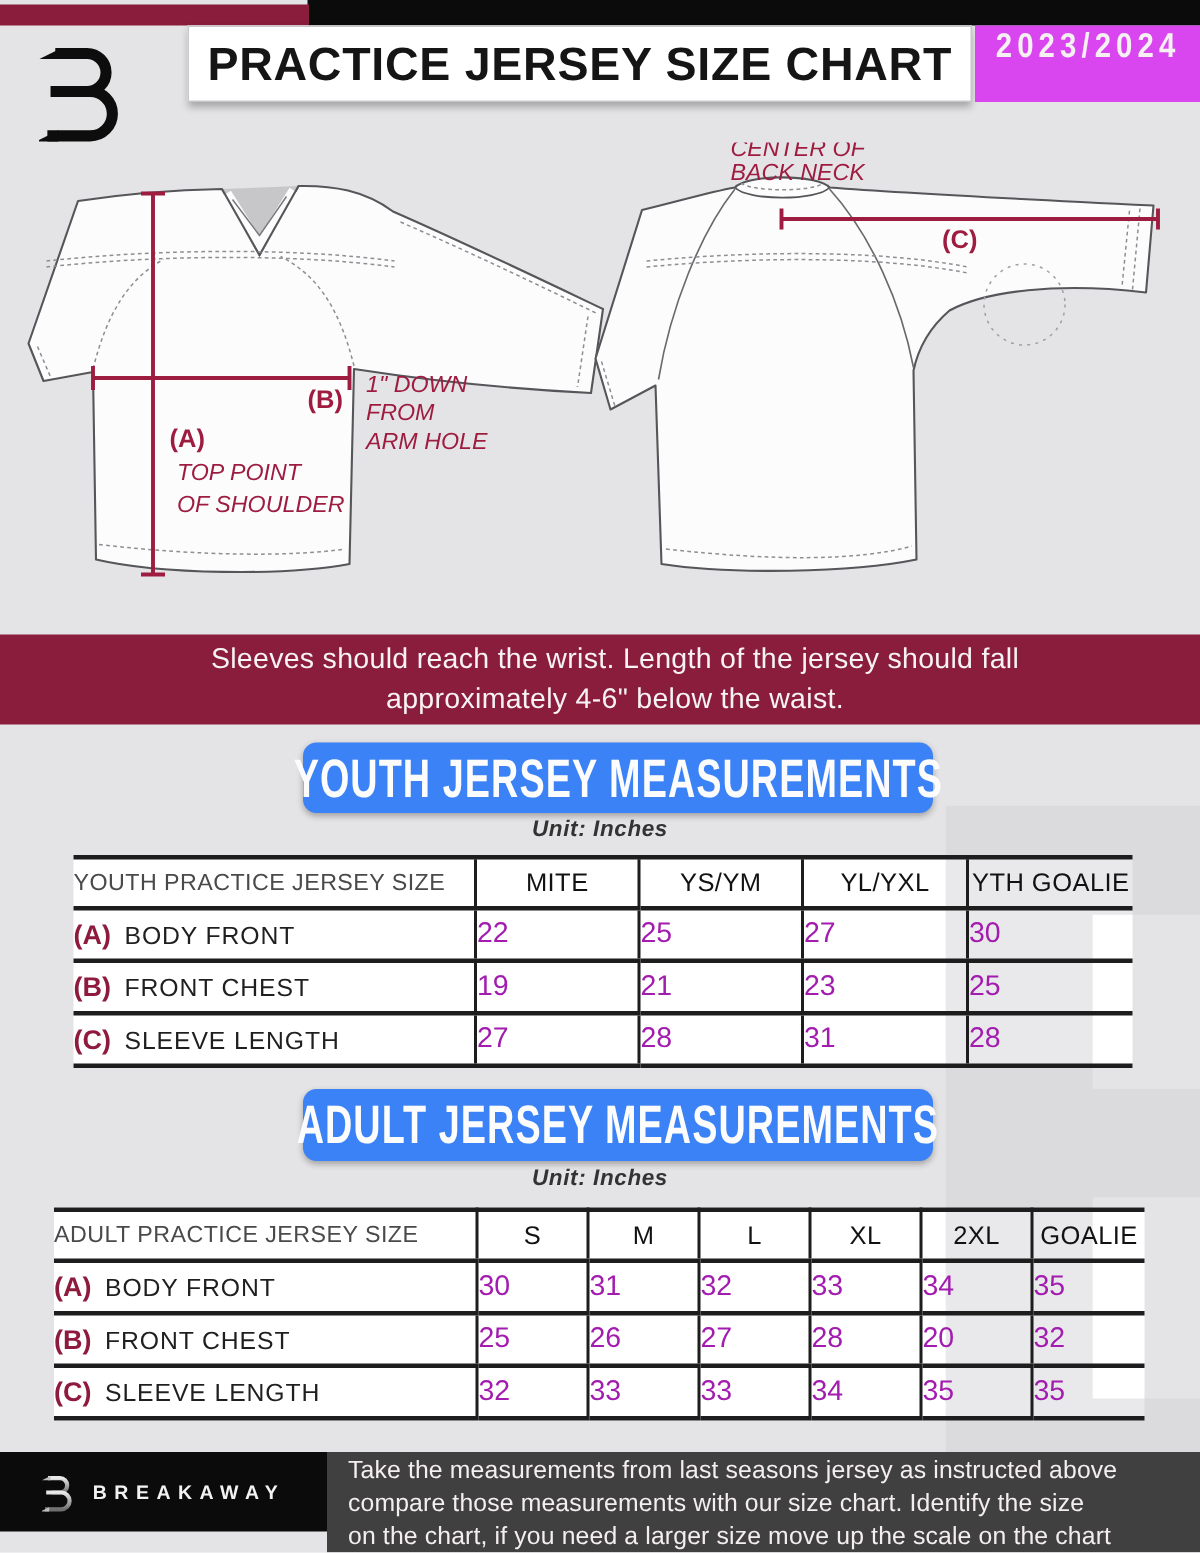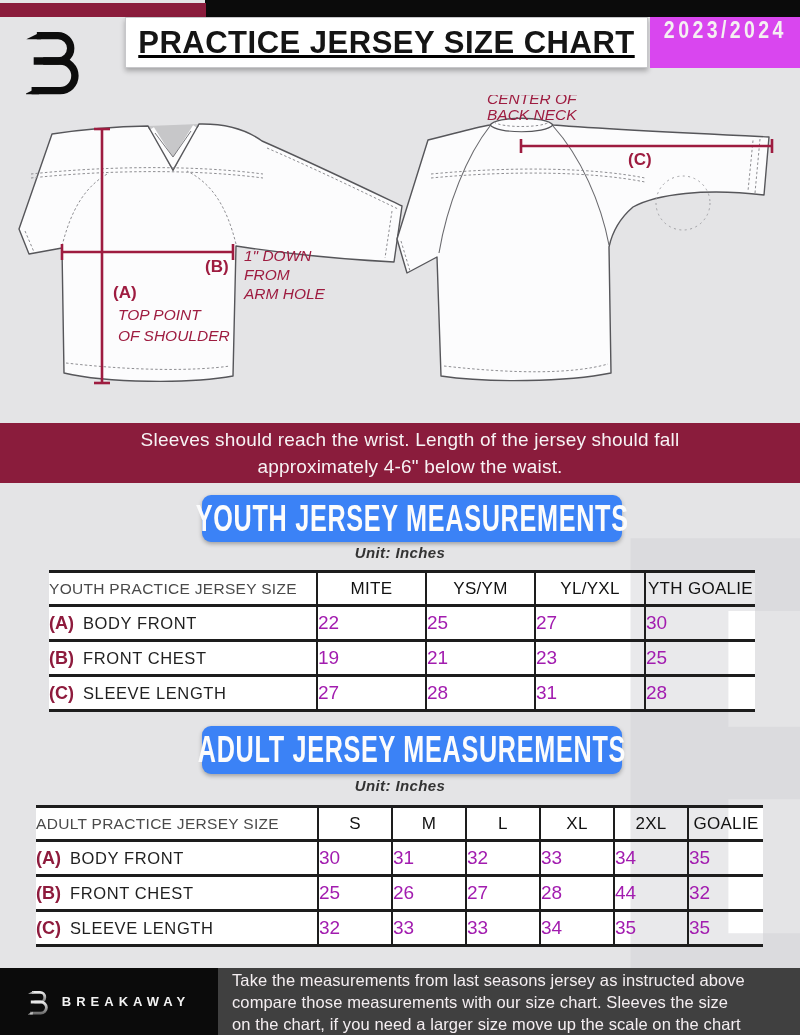--- a/index.html
+++ b/index.html
@@ -7,21 +7,21 @@
     position:relative; width:800px; height:1035px; overflow:hidden;
     background:#e4e4e6; font-family:"Liberation Sans",sans-serif;
   }
   
   .strip-black{position:absolute;left:205px;right:0;top:0;height:17px;background:#0b0b0b;z-index:2;}
   .strip-maroon{position:absolute;left:0;top:3px;width:206px;height:14px;background:#8a1c3c;z-index:2;}
   .main-logo{position:absolute;left:26px;top:24px;z-index:3;}
   .title-box{
     position:absolute;left:125px;top:17px;width:523px;height:51px;background:#ffffff;
     border:1px solid #c7c7ca; box-shadow:0 3px 5px rgba(0,0,0,.28);
-    display:flex;align-items:center;justify-content:center;z-index:3;box-sizing:border-box;text-decoration:underline;
+    display:flex;align-items:center;justify-content:center;z-index:3;box-sizing:border-box;
   }
   .title-box span{font-size:31px;font-weight:bold;color:#151515;letter-spacing:.5px;white-space:nowrap;}
   .season-box{
     position:absolute;left:650px;top:17px;width:150px;height:51px;background:#d946ef;
     display:flex;align-items:flex-start;justify-content:center;z-index:3;
   }
   .season-box span{font-size:23px;font-weight:bold;color:#f5f0f2;letter-spacing:4px;
     transform:scaleX(.85);transform-origin:50% 50%;white-space:nowrap;display:inline-block;}
   
   .jersey{position:absolute;z-index:2;}
@@ -66,21 +66,21 @@
   td.rowlabel .letter{font-size:18px;font-weight:bold;color:#8e1b3d;margin-right:9px;}
   td.rowlabel .rlabel{font-size:16.5px;color:#1f1f1f;letter-spacing:.6px;font-weight:500;}
   td.val{font-size:19px;color:#a21caf;text-align:left;margin-left:22px;}
   
   .watermark{
     position:absolute;left:585px;top:430px;z-index:2;pointer-events:none;
     font-size:680px;line-height:1;font-weight:bold;color:#d4d4d8;opacity:.5;
   }
   
   .footer{position:absolute;left:0;top:968px;width:800px;height:67px;z-index:4;}
-  .footer-black{position:absolute;left:0;top:0;width:218px;height:67px;background:#0b0b0b;
+  .footer-black{position:absolute;left:0;top:0;width:218px;height:53px;background:#0b0b0b;
     display:flex;align-items:center;justify-content:center;gap:10px;}
   .footer-black .brand{color:#f2f2f2;font-size:13px;font-weight:bold;letter-spacing:5px;white-space:nowrap;}
   .footer-maroon{position:absolute;left:218px;top:0;right:0;height:67px;background:#404040;
     display:flex;flex-direction:column;justify-content:center;padding-left:14px;box-sizing:border-box;}
   .footer-maroon div{color:#f4eef1;font-size:16.5px;line-height:22px;letter-spacing:.1px;white-space:nowrap;}
   
   .ann-bold{font-family:"Liberation Sans",sans-serif;font-size:17px;font-weight:bold;fill:#9e1c40;}
   .ann-it{font-family:"Liberation Sans",sans-serif;font-size:15.5px;font-style:italic;fill:#9e1c40;font-weight:500;}
 </style>
 </head>
@@ -264,21 +264,21 @@
       <td class="val">35</td>
     </tr>
     <tr class="datarow">
       <td class="rowlabel">
         <span class="letter">(B)</span><span class="rlabel">FRONT CHEST</span>
       </td>
       <td class="val">25</td>
       <td class="val">26</td>
       <td class="val">27</td>
       <td class="val">28</td>
-      <td class="val">44</td>
+      <td class="val">20</td>
       <td class="val">32</td>
     </tr>
     <tr class="datarow">
       <td class="rowlabel">
         <span class="letter">(C)</span><span class="rlabel">SLEEVE LENGTH</span>
       </td>
       <td class="val">32</td>
       <td class="val">33</td>
       <td class="val">33</td>
       <td class="val">34</td>
@@ -301,18 +301,18 @@
           <path d="M 10,11 H 30 A 12 12 0 1 1 30,35 H 16"></path>
           <path d="M 7,35 H 32 A 14 14 0 1 1 32,63 H 5"></path>
         </g>
         <polygon points="14,7.5 14,14.5 0,14.5" fill="#bdbdbd"></polygon>
         <polygon points="12,59.5 12,66.5 -2,66.5" fill="#bdbdbd"></polygon>
       </svg>
       <span class="brand">BREAKAWAY</span>
     </div>
     <div class="footer-maroon">
       <div>Take the measurements from last seasons jersey as instructed above</div>
-      <div>compare those measurements  with our size chart. Sleeves the size</div>
+      <div>compare those measurements  with our size chart. Identify the size</div>
       <div>on the chart, if you need a larger size move up the scale on the chart</div>
     </div>
   </div>
 
 </div>
 
 </body></html>

